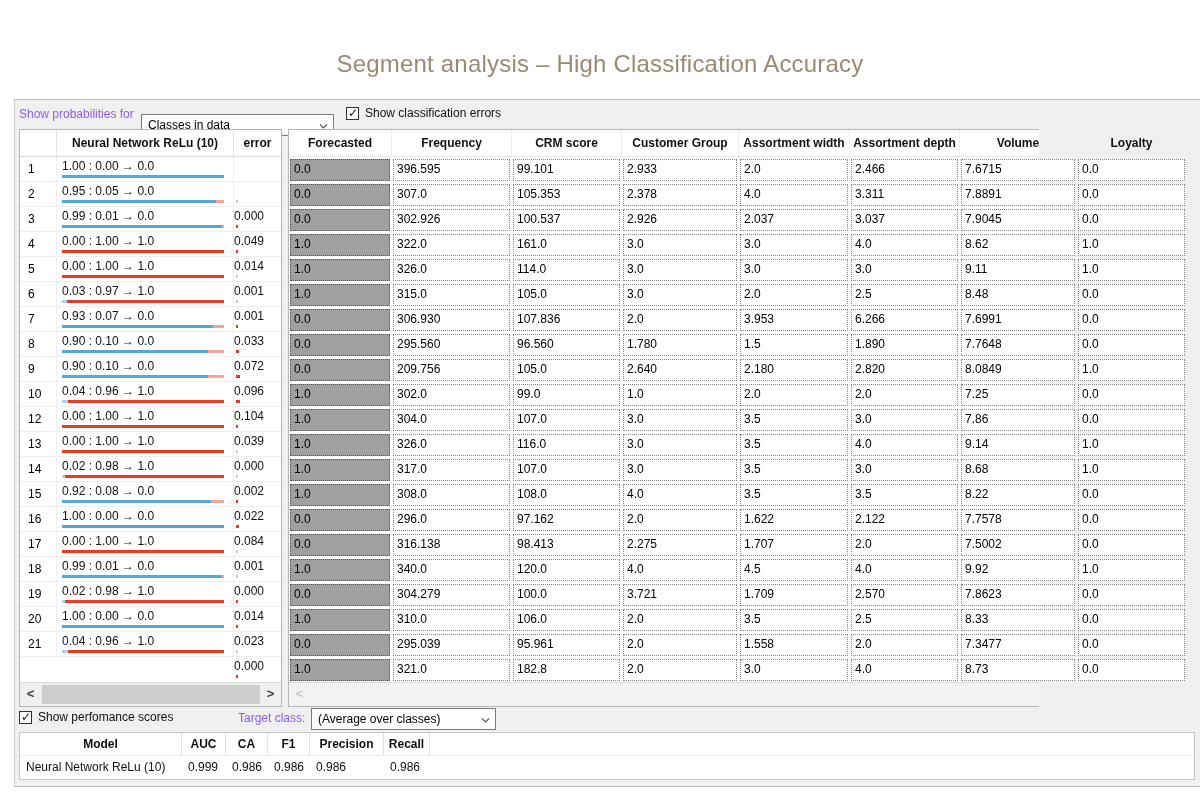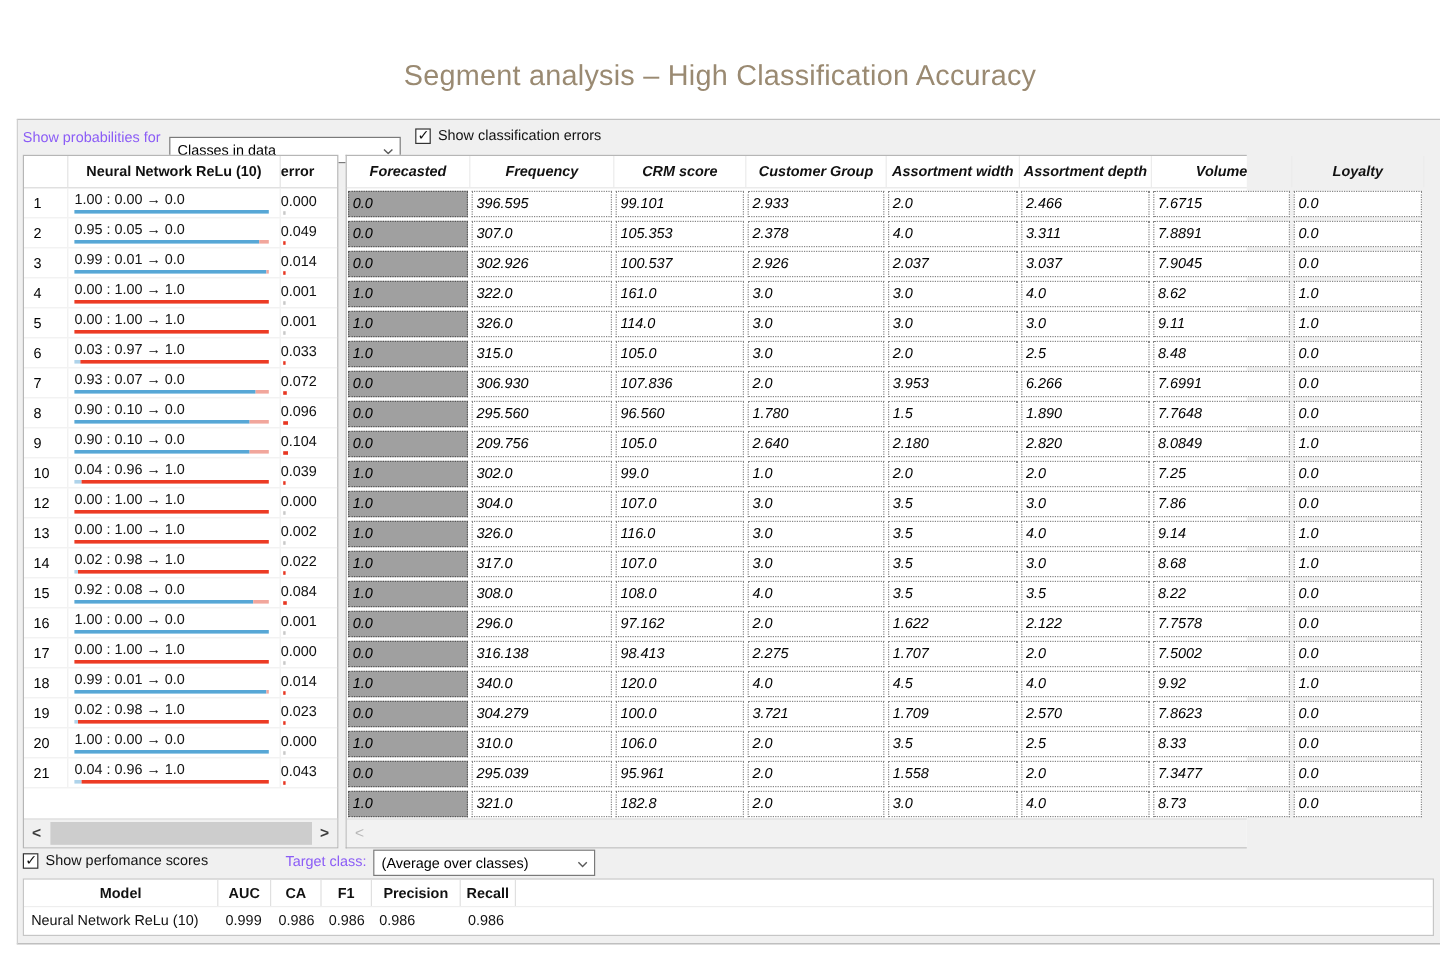--- a/index.html
+++ b/index.html
@@ -33,34 +33,34 @@
     width:13px; height:13px; background:#fff; border:1px solid #333; position:relative; flex:0 0 auto;
   }
   .cbox .mark {
     position:absolute; left:1px; top:-2px; font-size:12px; color:#111; font-weight:bold;
   }
   
   .pane {
     position:absolute; top:29px; height:578px; background:#fff; border:1px solid #b6b6b6;
   }
   .left-pane  { left:4px;  width:263px; }
-  .right-pane { left:273px; width:751px; border-right:none;font-style:italic; }
+  .right-pane { left:273px; width:751px; border-right:none; }
 
   .lp-header { display:flex; height:27px; border-bottom:1px solid #d9d9d9; font-weight:bold; }
   .lp-header .h-num  { width:37px; border-right:1px solid #e3e3e3; }
   .lp-header .h-prob { width:177px; border-right:1px solid #e3e3e3; text-align:center; line-height:26px; }
-  .lp-header .h-err  { width:47px; text-align:left; line-height:26px; }
+  .lp-header .h-err  { width:47px; text-align:center; line-height:26px; }
 
   .lrow { display:flex; height:25px; border-bottom:1px solid #efefef; }
   .lnum { width:37px; padding-left:8px; line-height:24px; border-right:1px solid #efefef; color:#000; }
   .lprob { width:177px; position:relative; border-right:1px solid #efefef; }
   .lprob .ptext { position:absolute; left:5px; top:1px; line-height:17px; white-space:nowrap; }
   .lprob .pbar { position:absolute; left:5px; right:9px; bottom:3px; height:3px; display:flex; }
   .pbar span { display:block; height:100%; }
-  .lerr { width:47px; position:relative; text-align:left; padding-right:7px; line-height:22px; }
+  .lerr { width:47px; position:relative; text-align:left; padding-right:7px; line-height:22px;margin-top:48px; }
   .lerr .edot { position:absolute; left:2px; bottom:2px; height:3px; }
 
   .rp-header { display:grid; grid-template-columns:103px 120px 110px 117px 111px 110px 117px 110px; height:27px; border-bottom:1px solid #e6e6e6; font-weight:bold; }
   .rp-header div { text-align:center; line-height:26px; border-right:1px solid #ececec; overflow:hidden; white-space:nowrap; }
   .rrow { display:grid; grid-template-columns:103px 120px 110px 117px 111px 110px 117px 110px; height:25px; }
   .rcell {
     margin:2px 2px 1px 1px; border:1px dotted #858585; background:#fff;
     line-height:18px; padding-left:3px; overflow:hidden; white-space:nowrap; color:#000;
   }
   .rcell.forecast { background:#a0a0a0; border-color:#565656; }

